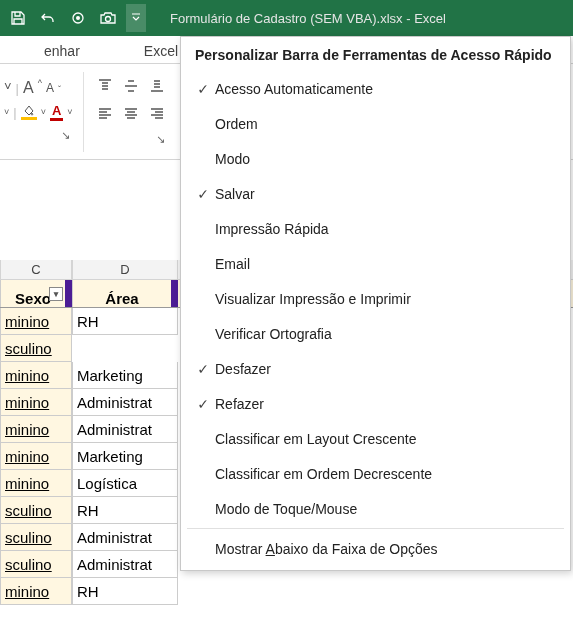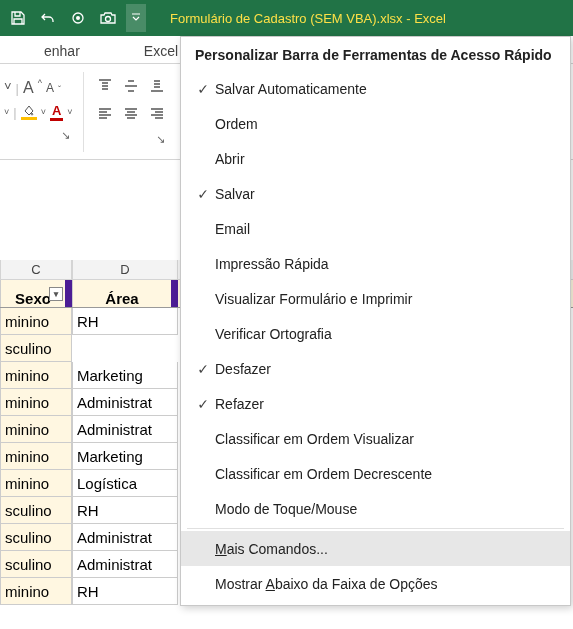--- a/index.html
+++ b/index.html
@@ -33,21 +33,21 @@
     width: 20px; height: 28px;
     display:flex; align-items:center; justify-content:center;
     background: rgba(255,255,255,0.18);
     margin-left: 2px;
     cursor: pointer;
   }
   .title {
     flex: 1;
     text-align: left;
     padding-left: 24px;
-    color: #fde047;
+    color: #e5e5e5;
     font-size: 13px;
     white-space: nowrap;
   }
 
   
   .ribbon-tabs {
     height: 28px;
     display: flex;
     align-items: flex-end;
     gap: 24px;
@@ -124,21 +124,21 @@
     font-size: 15px;
   }
   .table-row > div {
     border-right:1px solid #ccc;
     border-bottom:1px solid #ccc;
     border-left:1px solid #ccc;
     padding: 2px 4px;
     overflow:hidden; white-space:nowrap;
     display:flex; align-items:center;
   }
-  .table-row > div:first-child { background:#fff7e1; }
+  .table-row > div:first-child { background:#fff7e1;text-decoration:underline; }
 
   
   .dropdown {
     position: absolute;
     left: 180px;
     top: 36px;
     width: 391px;
     background: #fff;
     border: 1px solid #c8c8c8;
     box-shadow: 2px 2px 8px rgba(0,0,0,.2);
@@ -338,73 +338,69 @@
         <div>RH</div>
       </div>
     </div>
 </div>
 
 <div class="dropdown">
   <div class="dropdown-title">Personalizar Barra de Ferramentas de Acesso Rápido</div>
   <div id="dropdown-items">
       <div class="dropdown-item">
         <span class="check">✓</span>
-        <span class="label">Salvar Automaticamente</span>
+        <span class="label">Acesso Automaticamente</span>
       </div>
       <div class="dropdown-item">
         <span class="check"></span>
         <span class="label">Ordem</span>
       </div>
       <div class="dropdown-item">
         <span class="check"></span>
-        <span class="label">Abrir</span>
+        <span class="label">Modo</span>
       </div>
       <div class="dropdown-item">
         <span class="check">✓</span>
         <span class="label">Salvar</span>
       </div>
       <div class="dropdown-item">
         <span class="check"></span>
+        <span class="label">Impressão Rápida</span>
+      </div>
+      <div class="dropdown-item">
+        <span class="check"></span>
         <span class="label">Email</span>
       </div>
       <div class="dropdown-item">
         <span class="check"></span>
-        <span class="label">Impressão Rápida</span>
-      </div>
-      <div class="dropdown-item">
-        <span class="check"></span>
-        <span class="label">Visualizar Formulário e Imprimir</span>
+        <span class="label">Visualizar Impressão e Imprimir</span>
       </div>
       <div class="dropdown-item">
         <span class="check"></span>
         <span class="label">Verificar Ortografia</span>
       </div>
       <div class="dropdown-item">
         <span class="check">✓</span>
         <span class="label">Desfazer</span>
       </div>
       <div class="dropdown-item">
         <span class="check">✓</span>
         <span class="label">Refazer</span>
       </div>
       <div class="dropdown-item">
         <span class="check"></span>
-        <span class="label">Classificar em Ordem Visualizar</span>
+        <span class="label">Classificar em Layout Crescente</span>
       </div>
       <div class="dropdown-item">
         <span class="check"></span>
         <span class="label">Classificar em Ordem Decrescente</span>
       </div>
       <div class="dropdown-item">
         <span class="check"></span>
         <span class="label">Modo de Toque/Mouse</span>
       </div>
     </div>
   <div class="dropdown-sep"></div>
-  <div class="dropdown-item hover">
-    <span class="check"></span>
-    <span class="label"><span class="mnemonic">M</span><span>ais Comandos...</span></span>
-  </div>
   <div class="dropdown-item">
     <span class="check"></span>
     <span class="label"><span>Mostrar </span><span class="mnemonic">A</span><span>baixo da Faixa de Opções</span></span>
   </div>
 </div>
 
 </body></html>

